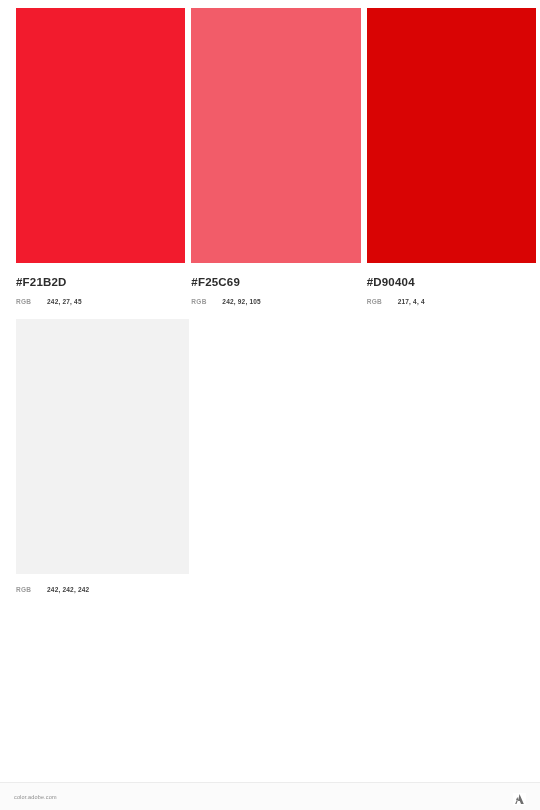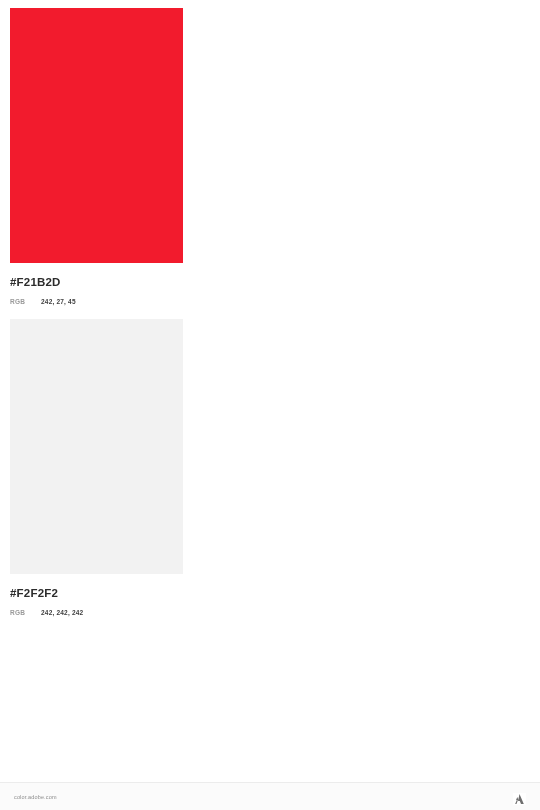--- a/index.html
+++ b/index.html
@@ -20,21 +20,21 @@
   #palette-page {
     position: relative;
     width: 540px;
     height: 810px;
     box-sizing: border-box;
   }
 
   
   .swatch-rows {
     position: absolute;
-    left: 10px;
+    left: 16px;
     top: 8px;
     width: 520px;
   }
 
   .swatch-row {
     display: flex;
     flex-direction: row;
     align-items: flex-start;
     gap: 6px;
     margin-bottom: 14px;
@@ -127,30 +127,49 @@
         <span class="swatch-chip" style="background:#F21B2D;"></span>
         <div class="swatch-info">
           <div class="swatch-hex">#F21B2D</div>
           <div class="swatch-rgb-line">
             <span class="swatch-rgb-label">RGB</span>
             <span class="swatch-rgb-value">242, 27, 45</span>
           </div>
         </div>
       </div>
 
+      <div class="swatch-cell">
+        <span class="swatch-chip" style="background:#F25C69;"></span>
+        <div class="swatch-info">
+          <div class="swatch-hex">#F25C69</div>
+          <div class="swatch-rgb-line">
+            <span class="swatch-rgb-label">RGB</span>
+            <span class="swatch-rgb-value">242, 92, 105</span>
+          </div>
+        </div>
+      </div>
 
+      <div class="swatch-cell">
+        <span class="swatch-chip" style="background:#D90404;"></span>
+        <div class="swatch-info">
+          <div class="swatch-hex">#D90404</div>
+          <div class="swatch-rgb-line">
+            <span class="swatch-rgb-label">RGB</span>
+            <span class="swatch-rgb-value">217, 4, 4</span>
+          </div>
+        </div>
+      </div>
 
     </div>
 
     <div class="swatch-row">
 
       <div class="swatch-cell">
         <span class="swatch-chip" style="background:#F2F2F2;"></span>
         <div class="swatch-info">
-          <div class="swatch-hex">#F2F2F2</div>
           <div class="swatch-rgb-line">
             <span class="swatch-rgb-label">RGB</span>
             <span class="swatch-rgb-value">242, 242, 242</span>
           </div>
         </div>
       </div>
 
 
       <div class="swatch-cell"></div>
 

